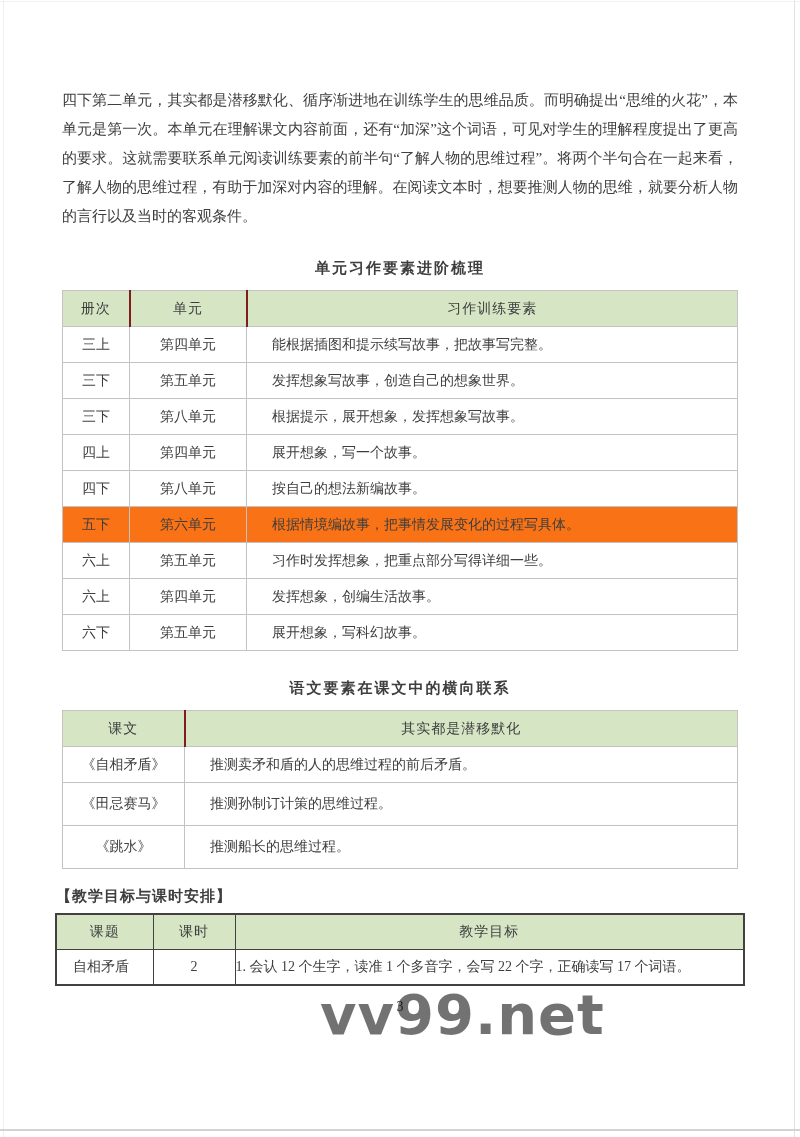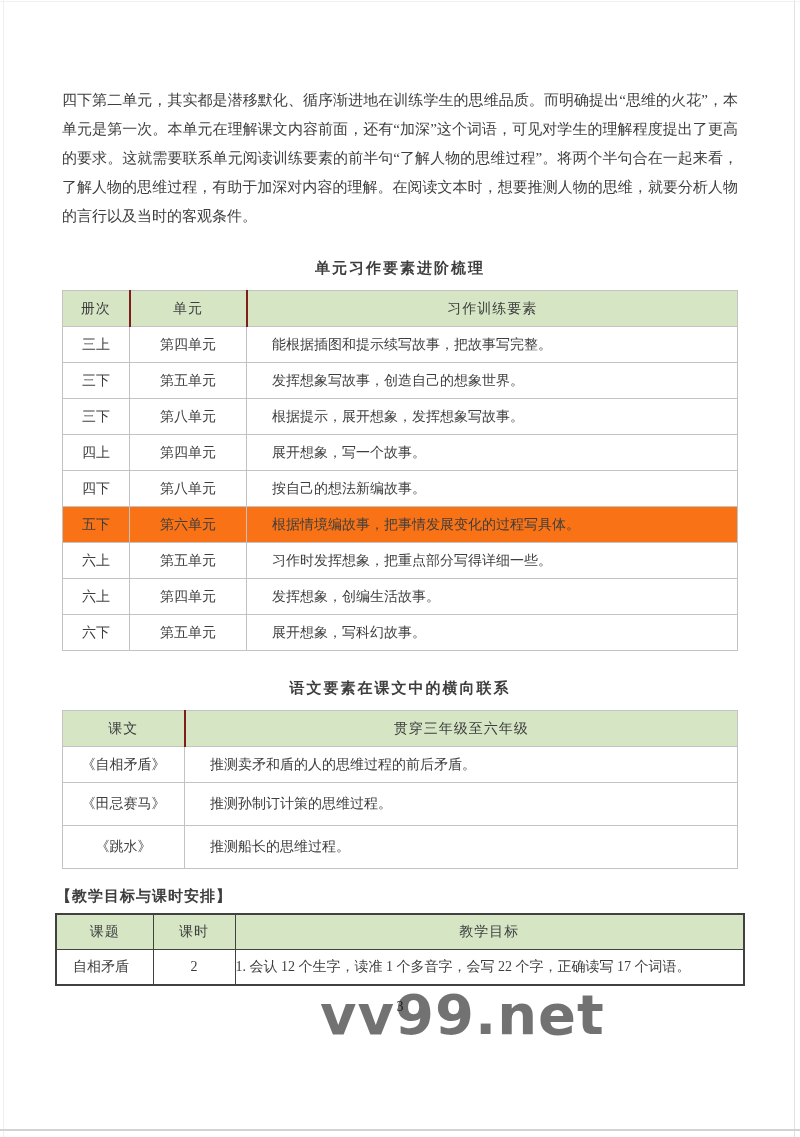--- a/index.html
+++ b/index.html
@@ -189,21 +189,21 @@
   <h3 class="table-title">语文要素在课文中的横向联系</h3>
 
   <table class="t-light t2">
     <colgroup>
         <col class="col-lesson">
         <col>
       </colgroup>
     <thead>
       <tr>
         <th>课文</th>
-        <th>贯穿三年级至六年级</th>
+        <th>其实都是潜移默化</th>
       </tr>
     </thead>
     <tbody>
       <tr>
         <td class="c-center">《自相矛盾》</td>
         <td class="c-left">推测卖矛和盾的人的思维过程的前后矛盾。</td>
       </tr>
       <tr class="tall">
         <td class="c-center">《田忌赛马》</td>
         <td class="c-left">推测孙制订计策的思维过程。</td>

